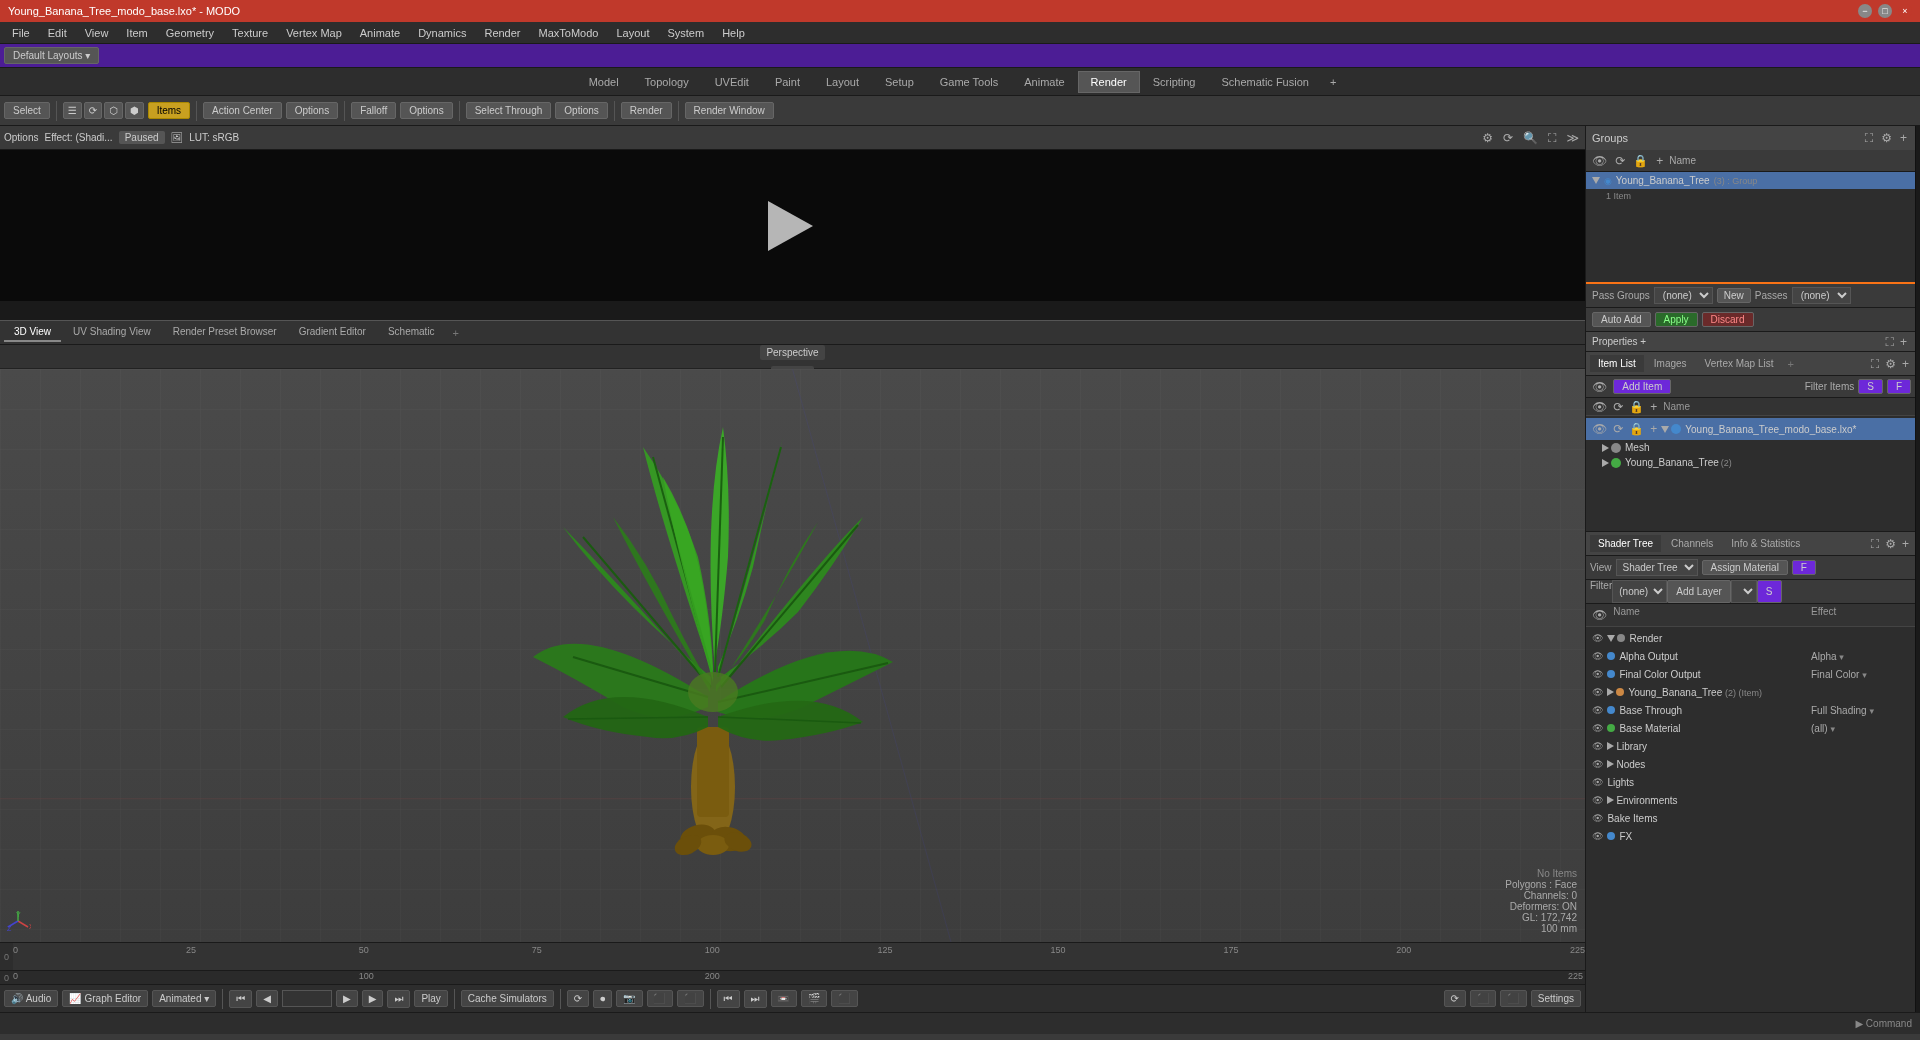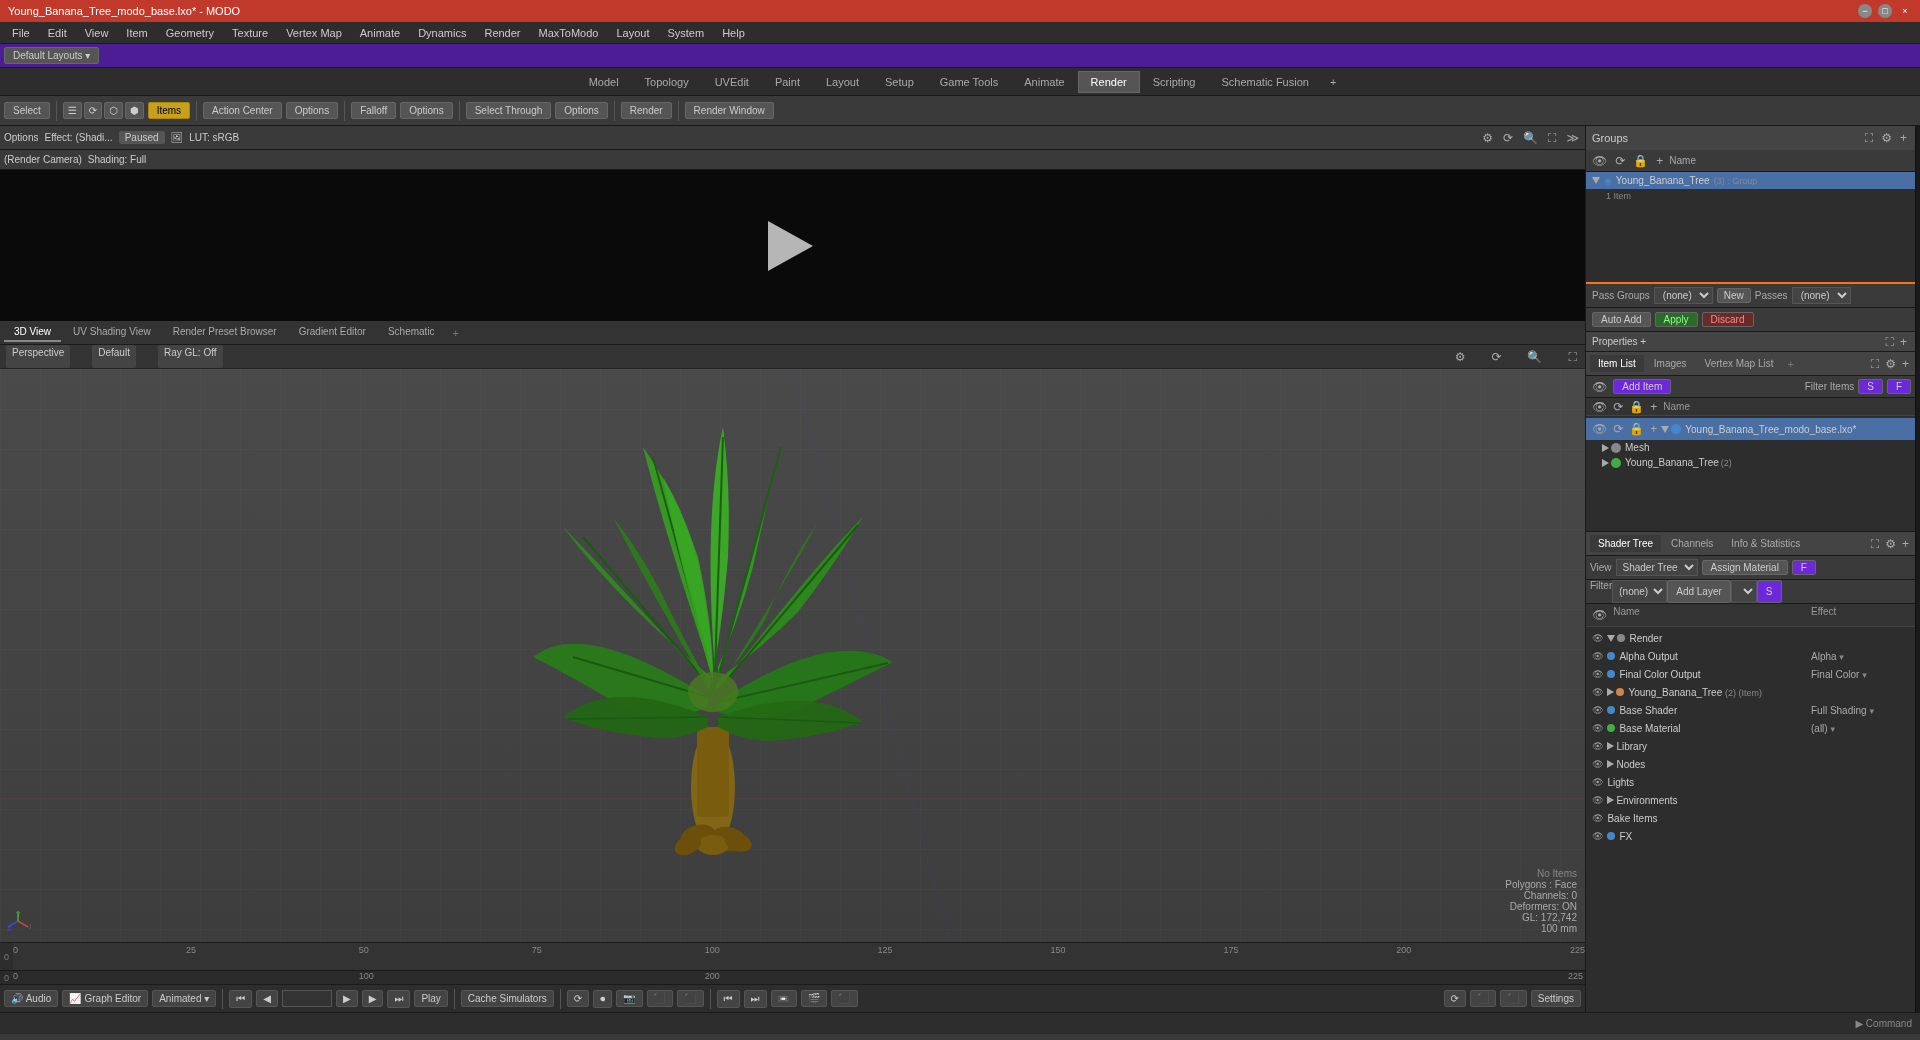--- a/index.html
+++ b/index.html
@@ -47,21 +47,21 @@
     .render-icon-btn { background: none; border: none; color: #aaa; cursor: pointer; font-size: 12px; padding: 2px; }
 
     
     #viewport-tabs { background: #333; height: 24px; display: flex; align-items: center; padding: 0 4px; gap: 2px; border-bottom: 1px solid #1a1a1a; }
     .vp-tab { padding: 3px 10px; cursor: pointer; font-size: 10px; color: #aaa; border-bottom: 2px solid transparent; }
     .vp-tab.active { color: #fff; border-bottom-color: #888; }
     .vp-tab-plus { padding: 3px 6px; cursor: pointer; color: #777; }
 
     
     #viewport-3d { flex: 1; background: #4a4a4a; position: relative; overflow: hidden; }
-    #viewport-header { background: #333; height: 24px; display: flex; padding: 0 6px; gap: 22px; border-bottom: 1px solid #222; }
+    #viewport-header { background: #333; height: 24px; display: flex; align-items: center; padding: 0 6px; gap: 6px; border-bottom: 1px solid #222; flex-direction: column; }
     .vp-label { font-size: 10px; color: #ccc; padding: 2px 6px; background: #444; border-radius: 2px; cursor: pointer; }
     #viewport-canvas { flex: 1; background: #3d3d3d; position: relative; overflow: hidden; }
     #banana-tree { position: absolute; left: 50%; top: 50%; transform: translate(-55%, -50%); }
     
     
     #stats-overlay { position: absolute; bottom: 8px; right: 8px; text-align: right; font-size: 10px; color: #aaa; }
 
     
     #timeline { background: #2d2d2d; height: 28px; display: flex; align-items: center; border-top: 1px solid #1a1a1a; font-size: 10px; color: #aaa; overflow: hidden; }
 
@@ -222,24 +222,20 @@
         <span>Effect: (Shadi...</span>
         <span style="background:#555; padding:1px 6px; border-radius:2px;">Paused</span>
         <span>🖼</span>
         <span>LUT: sRGB</span>
         <div style="flex:1"></div>
         <button class="render-icon-btn">⚙</button>
         <button class="render-icon-btn">⟳</button>
         <button class="render-icon-btn">🔍</button>
         <button class="render-icon-btn">⛶</button>
         <button class="render-icon-btn">≫</button>
-      </div>
-      <div id="render-controls-bar">
-        <span>(Render Camera)</span>
-        <span>Shading: Full</span>
       </div>
       <div id="render-preview-main">
         <button class="play-btn">
           <div class="play-triangle"></div>
         </button>
       </div>
     </div>
 
     <div id="viewport-tabs">
       <div class="vp-tab active">3D View</div>
@@ -588,21 +584,21 @@
           <button class="render-icon-btn" style="font-size:9px;">👁</button>
           <span class="tri-right"></span>
           <span class="color-dot" style="background:#cc8844; width:8px;height:8px;"></span>
           <span class="sh-col-name">Young_Banana_Tree <span style="color:#888;font-size:9px;">(2) (Item)</span></span>
           <span class="sh-col-effect"></span>
         </div>
 
         <div class="sh-item tree-indent-1">
           <button class="render-icon-btn" style="font-size:9px;">👁</button>
           <span class="color-dot" style="background:#4488cc; width:8px;height:8px;"></span>
-          <span class="sh-col-name">Base Shader</span>
+          <span class="sh-col-name">Base Through</span>
           <span class="sh-col-effect">Full Shading <span class="sh-dropdown">▾</span></span>
         </div>
 
         <div class="sh-item tree-indent-1">
           <button class="render-icon-btn" style="font-size:9px;">👁</button>
           <span class="color-dot" style="background:#44aa44; width:8px;height:8px;"></span>
           <span class="sh-col-name">Base Material</span>
           <span class="sh-col-effect">(all) <span class="sh-dropdown">▾</span></span>
         </div>
 

